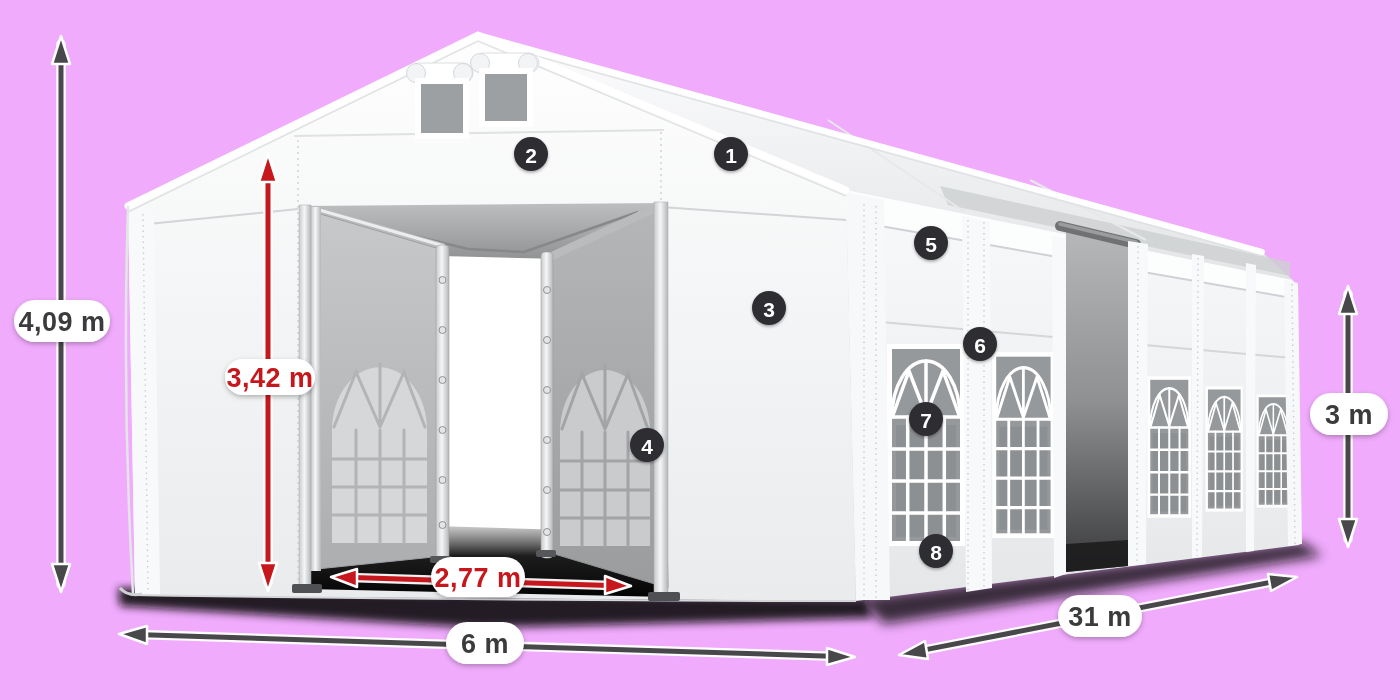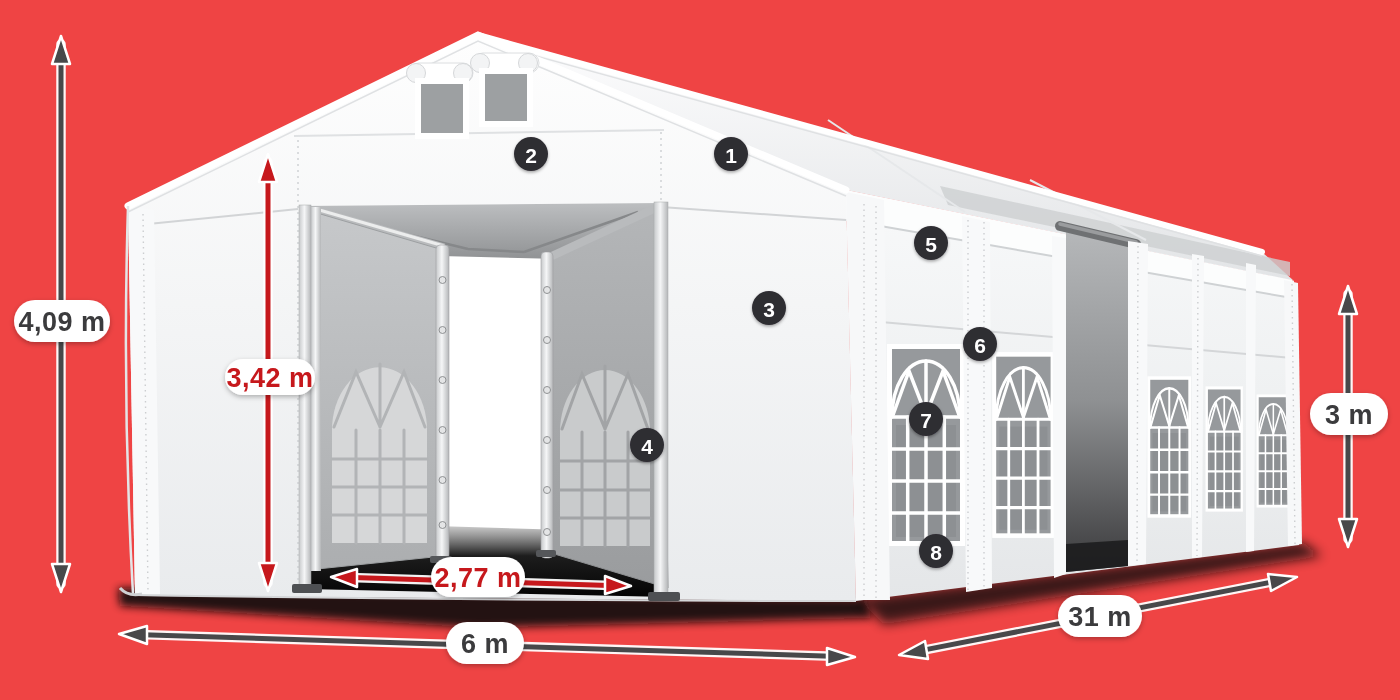--- a/index.html
+++ b/index.html
@@ -1,16 +1,16 @@
 <!DOCTYPE html>
 <html><head>
 <meta charset="utf-8">
 <style>
   html,body{margin:0;padding:0;background:#ffffff;}
-  #stage{position:relative;width:1400px;height:700px;background:#ef4444;overflow:hidden;
+  #stage{position:relative;width:1400px;height:700px;background:#f0abfc;overflow:hidden;
          font-family:"Liberation Sans",sans-serif;}
   svg{position:absolute;inset:0;display:block;}
   .pill-t{font-family:"Liberation Sans",sans-serif;font-weight:bold;font-size:27px;fill:#3b3b3d;
           text-anchor:middle;dominant-baseline:central;letter-spacing:.5px;}
   .pill-t.red{fill:#c6181c;}
   .badge-t{font-family:"Liberation Sans",sans-serif;font-weight:bold;font-size:21px;fill:#ffffff;
            text-anchor:middle;dominant-baseline:central;}
   .casing{stroke:#ffffff;stroke-width:9.5;fill:none;stroke-linecap:round;opacity:.95;}
   .shaft-dark{stroke:#48484a;stroke-width:5;fill:none;stroke-linecap:butt;}
   .shaft-red{stroke:#c6181c;stroke-width:5;fill:none;stroke-linecap:butt;}

